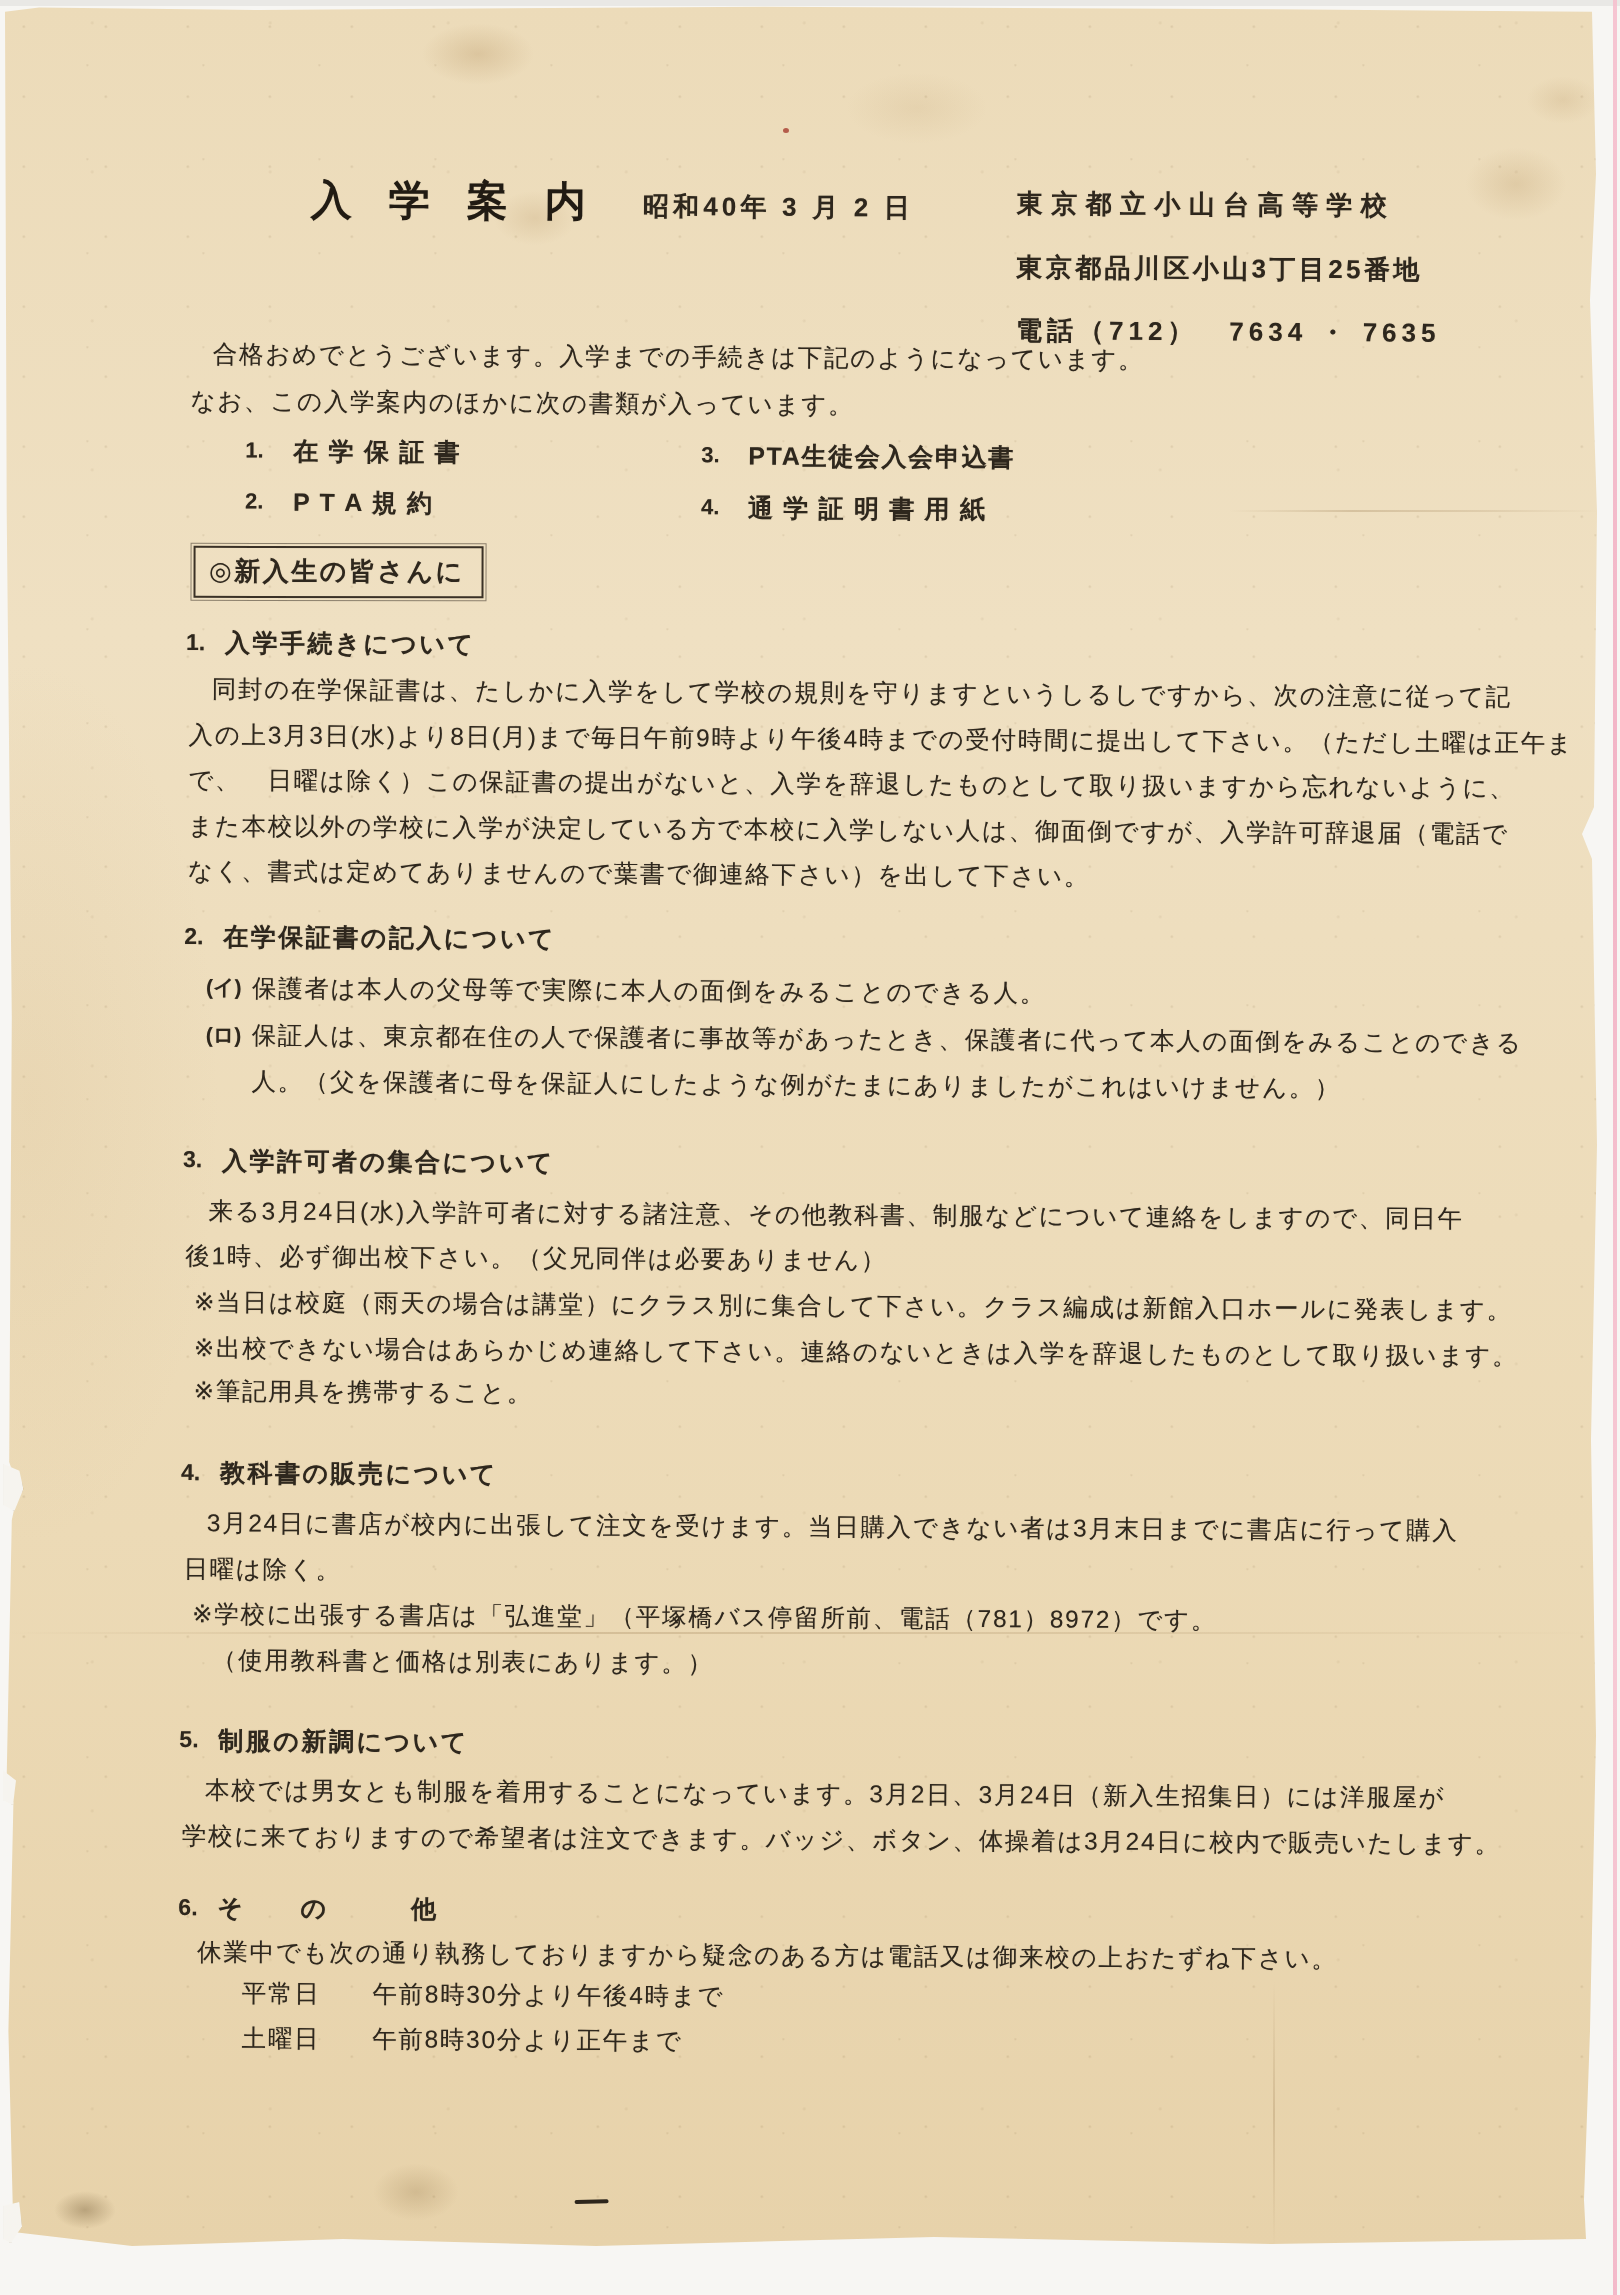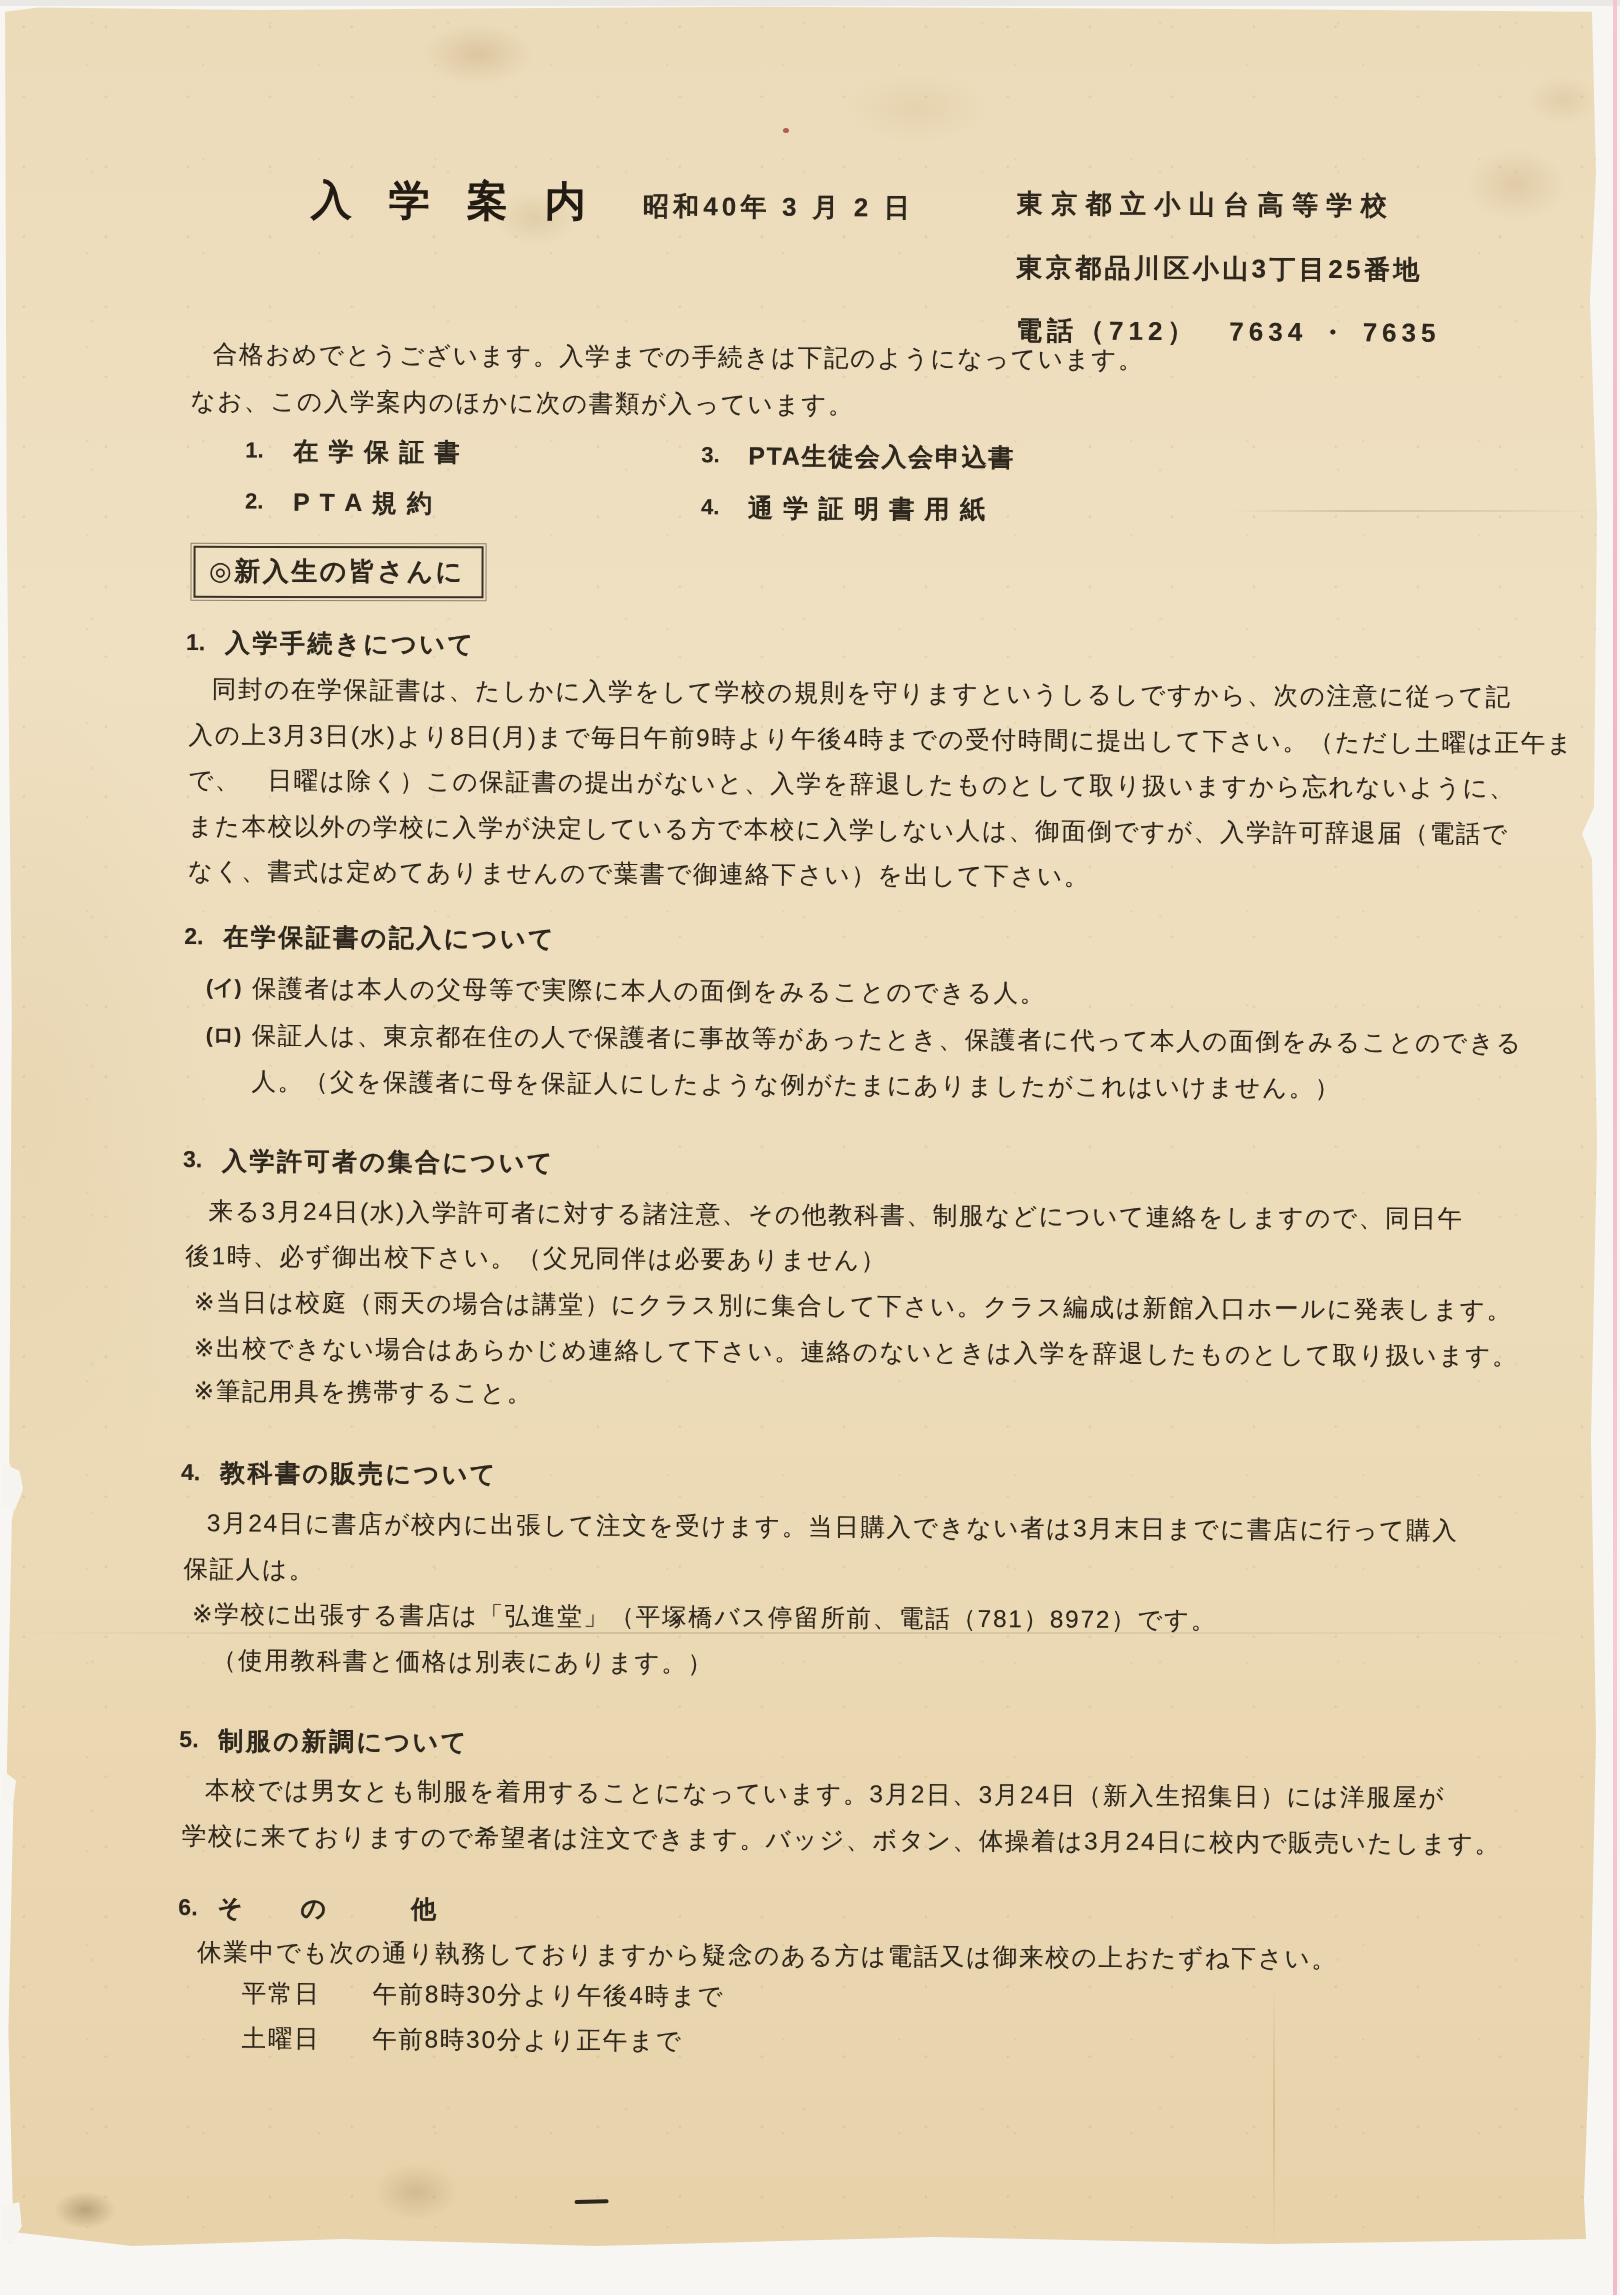--- a/index.html
+++ b/index.html
@@ -124,21 +124,21 @@
   <div class="abs ink sec-head" style="left:228px;top:1144px;">入学許可者の集合について</div>
   <div class="abs ink t-body" style="left:215px;top:1194px;">来る3月24日(水)入学許可者に対する諸注意、その他教科書、制服などについて連絡をしますので、同日午</div>
   <div class="abs ink t-body" style="left:192px;top:1239px;">後1時、必ず御出校下さい。（父兄同伴は必要ありません）</div>
   <div class="abs ink t-body" style="left:201px;top:1285px;">※当日は校庭（雨天の場合は講堂）にクラス別に集合して下さい。クラス編成は新館入口ホールに発表します。</div>
   <div class="abs ink t-body" style="left:201px;top:1331px;">※出校できない場合はあらかじめ連絡して下さい。連絡のないときは入学を辞退したものとして取り扱います。</div>
   <div class="abs ink t-body" style="left:201px;top:1374px;">※筆記用具を携帯すること。</div>
 
   <div class="abs ink sec-no" style="left:189px;top:1459px;">4.</div>
   <div class="abs ink sec-head" style="left:228px;top:1456px;">教科書の販売について</div>
   <div class="abs ink t-body" style="left:215px;top:1506px;">3月24日に書店が校内に出張して注文を受けます。当日購入できない者は3月末日までに書店に行って購入</div>
-  <div class="abs ink t-body" style="left:192px;top:1552px;">保証人は。</div>
+  <div class="abs ink t-body" style="left:192px;top:1552px;">日曜は除く。</div>
   <div class="abs ink t-body" style="left:201px;top:1597px;">※学校に出張する書店は「弘進堂」（平塚橋バス停留所前、電話（781）8972）です。</div>
   <div class="abs ink t-body" style="left:221px;top:1643px;">（使用教科書と価格は別表にあります。）</div>
 
   <div class="abs ink sec-no" style="left:189px;top:1726px;">5.</div>
   <div class="abs ink sec-head" style="left:228px;top:1724px;">制服の新調について</div>
   <div class="abs ink t-body" style="left:215px;top:1773px;">本校では男女とも制服を着用することになっています。3月2日、3月24日（新入生招集日）には洋服屋が</div>
   <div class="abs ink t-body" style="left:192px;top:1819px;">学校に来ておりますので希望者は注文できます。バッジ、ボタン、体操着は3月24日に校内で販売いたします。</div>
 
   <div class="abs ink sec-no" style="left:189px;top:1894px;">6.</div>
   <div class="abs ink sec-head" style="left:228px;top:1891px;">そ　　の　　　他</div>

